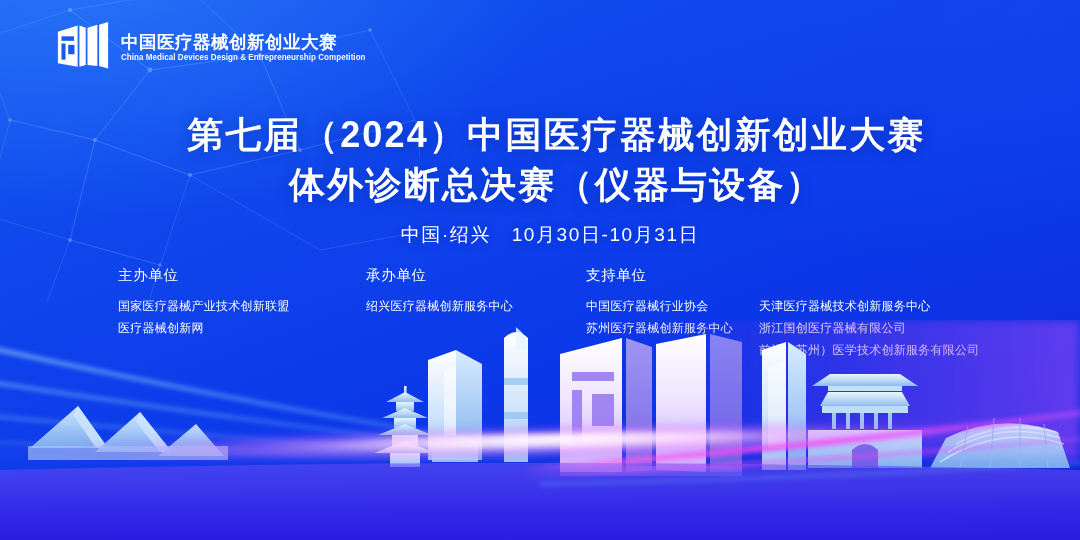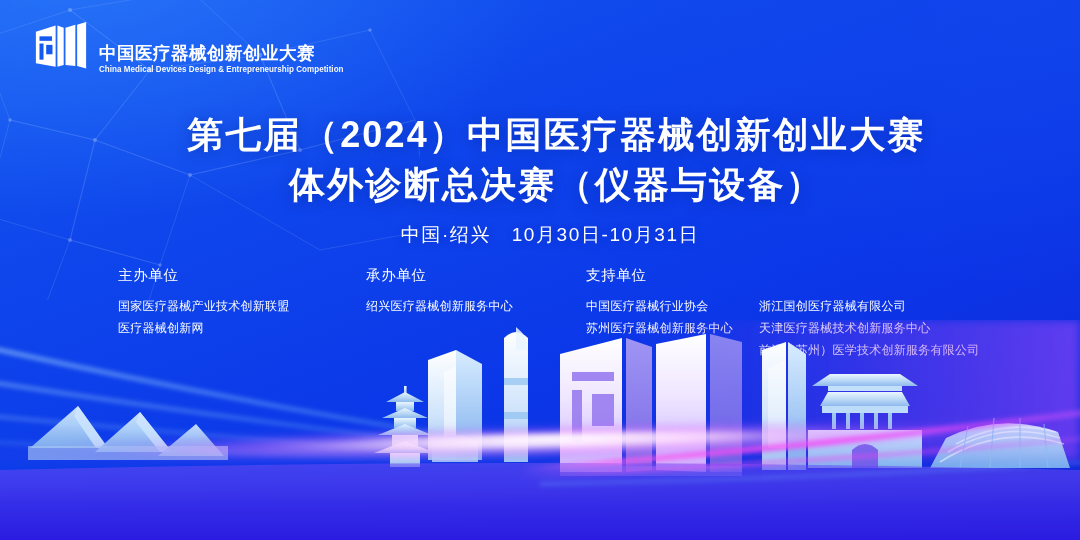--- a/index.html
+++ b/index.html
@@ -13,21 +13,21 @@
     background:
       radial-gradient(ellipse 760px 420px at 8% -8%, rgba(56,140,255,0.55) 0%, rgba(56,140,255,0.0) 62%),
       radial-gradient(ellipse 620px 380px at 96% 4%, rgba(20,70,235,0.55) 0%, rgba(20,70,235,0) 70%),
       linear-gradient(160deg,#1559f0 0%,#0f47ec 28%,#0b37e8 62%,#1024d8 100%);
   }
 
   
   .netlayer{position:absolute;left:0;top:0;width:420px;height:300px;opacity:.40;pointer-events:none;}
 
   
-  .logo-block{position:absolute;left:34px;top:22px;display:flex;align-items:flex-end;gap:11px;}
+  .logo-block{position:absolute;left:56px;top:22px;display:flex;align-items:center;gap:11px;}
   .logo-mark{width:54px;height:52px;flex:0 0 auto;}
   .logo-text{display:flex;flex-direction:column;justify-content:center;gap:3px;}
   .logo-cn{
     color:#ffffff;font-size:17.5px;font-weight:bold;letter-spacing:.5px;
     line-height:1;white-space:nowrap;
   }
   .logo-en{
     color:#ffffff;font-size:8.2px;font-weight:bold;letter-spacing:.05px;
     line-height:1;white-space:nowrap;opacity:.96;
     transform:scaleX(0.98);transform-origin:left center;
@@ -150,22 +150,22 @@
     </div>
 
     <div class="org-col col-3">
       <div class="org-head">支持单位</div>
       <div class="org-item">中国医疗器械行业协会</div>
       <div class="org-item">苏州医疗器械创新服务中心</div>
     </div>
 
     <div class="org-col col-4">
       <div class="org-head blank">支持单位续</div>
+      <div class="org-item">天津医疗器械技术创新服务中心</div>
       <div class="org-item">浙江国创医疗器械有限公司</div>
-      <div class="org-item">天津医疗器械技术创新服务中心</div>
       <div class="org-item">前沿（苏州）医学技术创新服务有限公司</div>
     </div>
 
   </div>
 
   <div class="scene">
     <svg width="1080" height="220" viewBox="0 0 1080 220">
       <defs>
         <linearGradient id="bldA" x1="0" y1="0" x2="0" y2="1">
           <stop offset="0%" stop-color="#eaf6ff"></stop>

